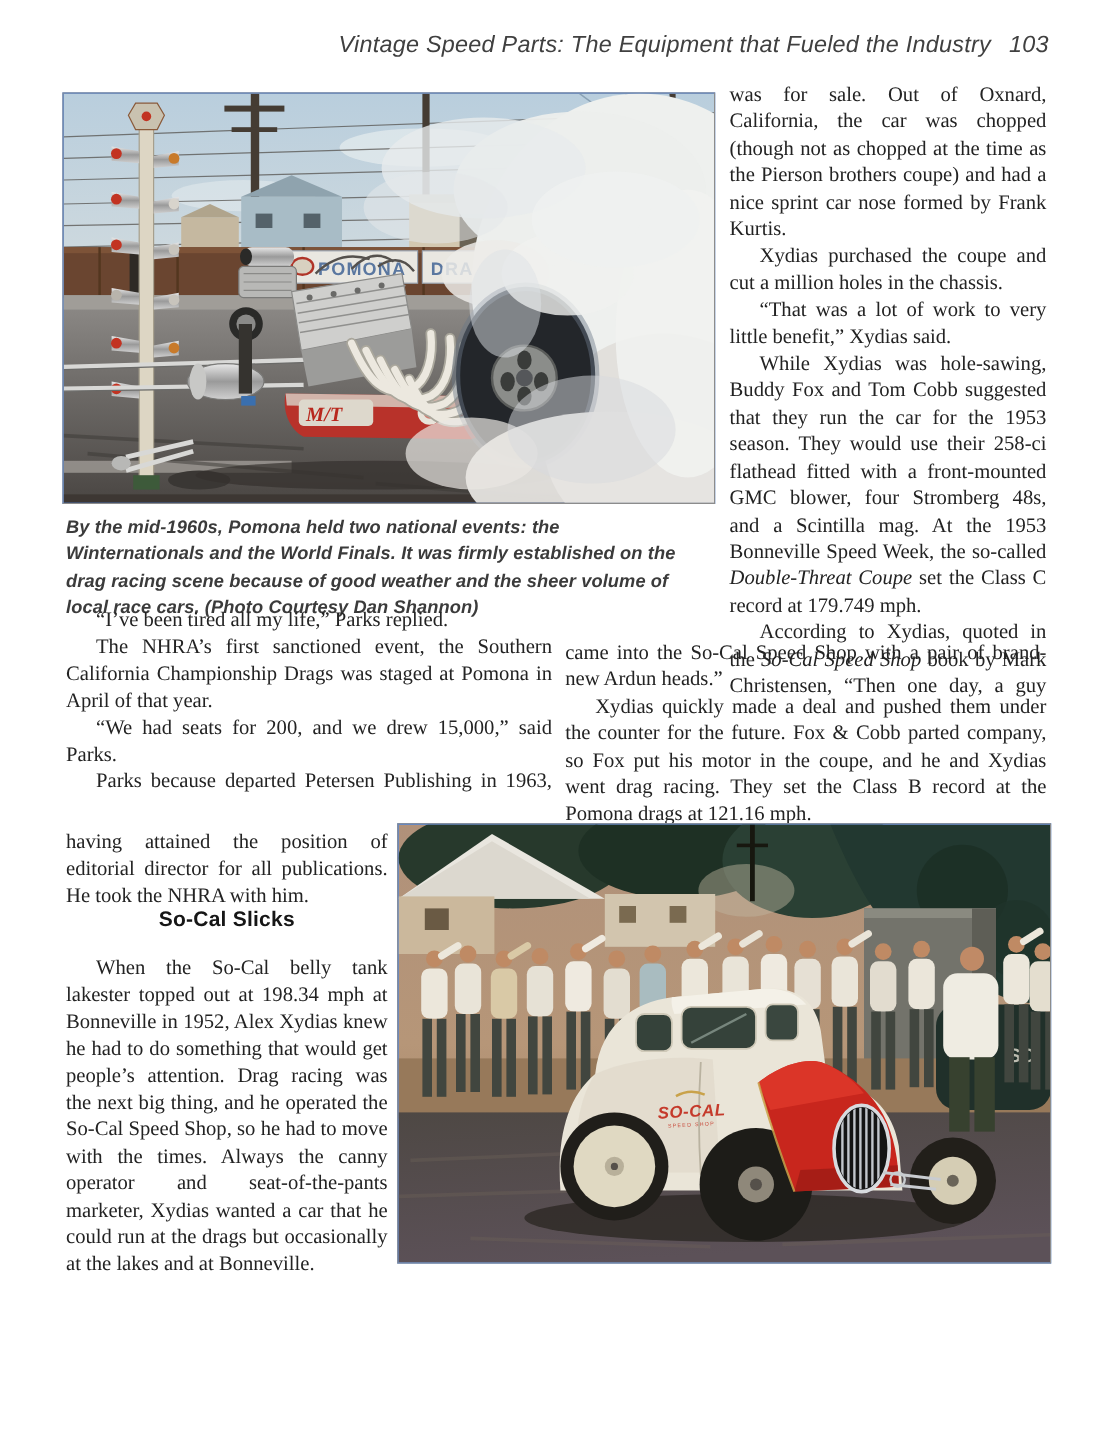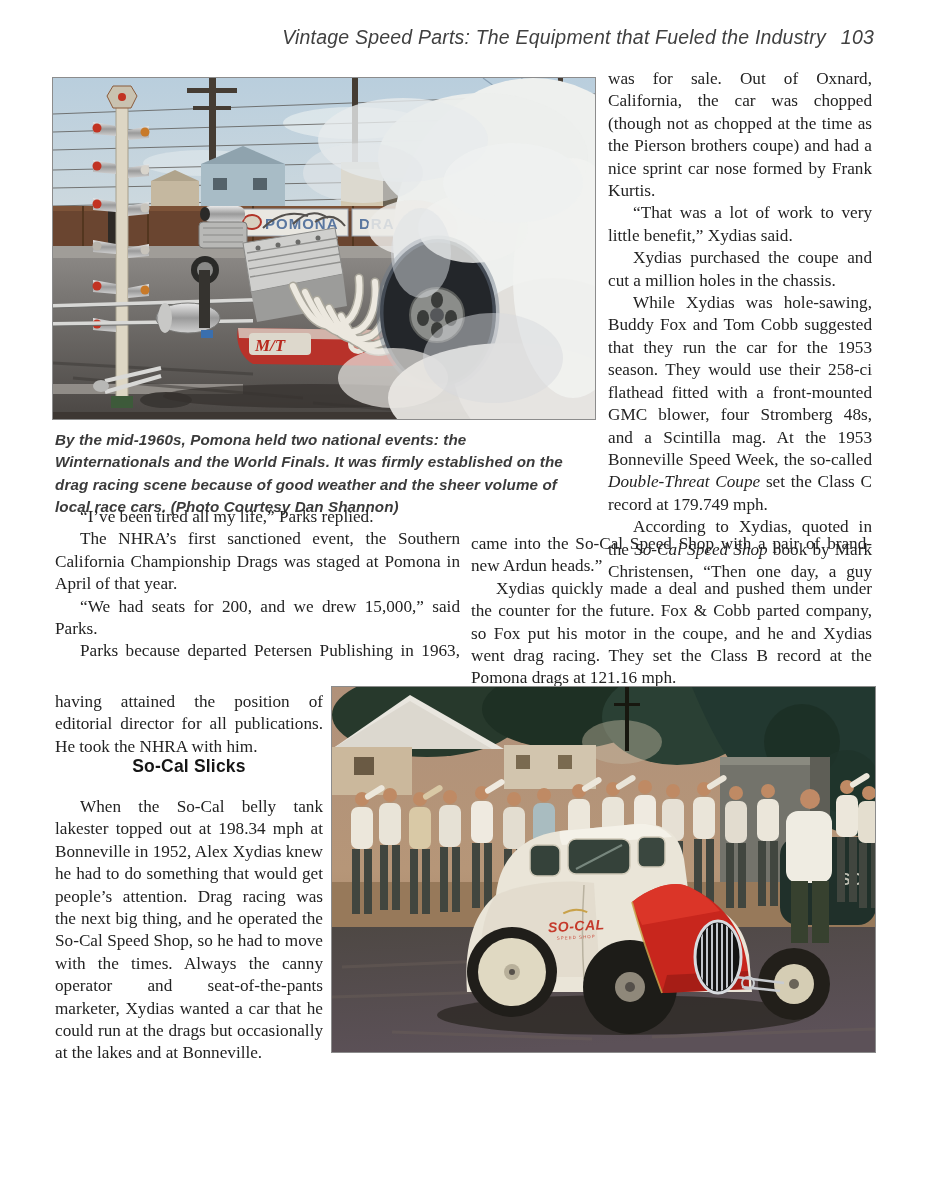--- a/index.html
+++ b/index.html
@@ -297,22 +297,22 @@
         <ellipse cx="368" cy="175" rx="30" ry="45" fill="#dde2e6" opacity="0.5"></ellipse>
         <ellipse cx="440" cy="280" rx="70" ry="45" fill="#d8dade" opacity="0.5"></ellipse>
       </g>
     </svg>
   </div>
 
   <div class="caption" id="cap1">By the mid-1960s, Pomona held two national events: the Winternationals and the World Finals. It was firmly established on the drag racing scene because of good weather and the sheer volume of local race cars. (Photo Courtesy Dan Shannon)</div>
 
   <div class="bodyblock" id="right-narrow">
       <p class="para"><span>was for sale. Out of Oxnard, California, the car was chopped (though not as chopped at the time as the Pierson brothers coupe) and had a nice sprint car nose formed by Frank Kurtis.</span></p>
+      <p class="para indent"><span>Xydias purchased the coupe and cut a million holes in the chassis.</span></p>
       <p class="para indent"><span>“That was a lot of work to very little benefit,” Xydias said.</span></p>
-      <p class="para indent"><span>Xydias purchased the coupe and cut a million holes in the chassis.</span></p>
       <p class="para indent"><span>While Xydias was hole-sawing, Buddy Fox and Tom Cobb suggested that they run the car for the 1953 season. They would use their 258-ci flathead fitted with a front-mounted GMC blower, four Stromberg 48s, and a Scintilla mag. At the 1953 Bonneville Speed Week, the so-called </span><span class="it">Double-Threat Coupe</span><span> set the Class C record at 179.749 mph.</span></p>
       <p class="para indent force-just"><span>According to Xydias, quoted in the </span><span class="it">So-Cal Speed Shop</span><span> book by Mark Christensen, “Then one day, a guy</span></p>
     </div>
   <div class="bodyblock" id="right-wide">
       <p class="para"><span>came into the So-Cal Speed Shop with a pair of brand-new Ardun heads.”</span></p>
       <p class="para indent"><span>Xydias quickly made a deal and pushed them under the counter for the future. Fox &amp; Cobb parted company, so Fox put his motor in the coupe, and he and Xydias went drag racing. They set the Class B record at the Pomona drags at 121.16 mph.</span></p>
     </div>
   <div class="bodyblock" id="left-top">
       <p class="para indent"><span>“I’ve been tired all my life,” Parks replied.</span></p>
       <p class="para indent"><span>The NHRA’s first sanctioned event, the Southern California Championship Drags was staged at Pomona in April of that year.</span></p>

